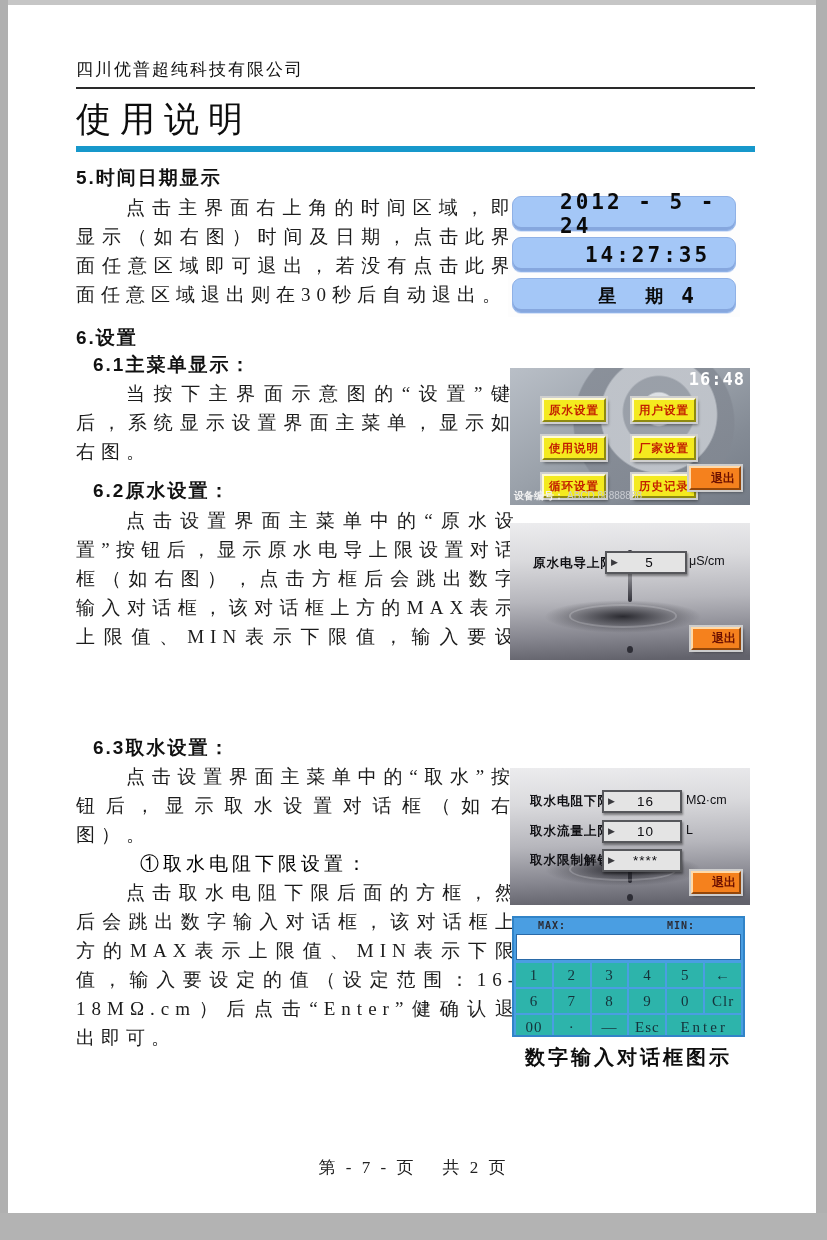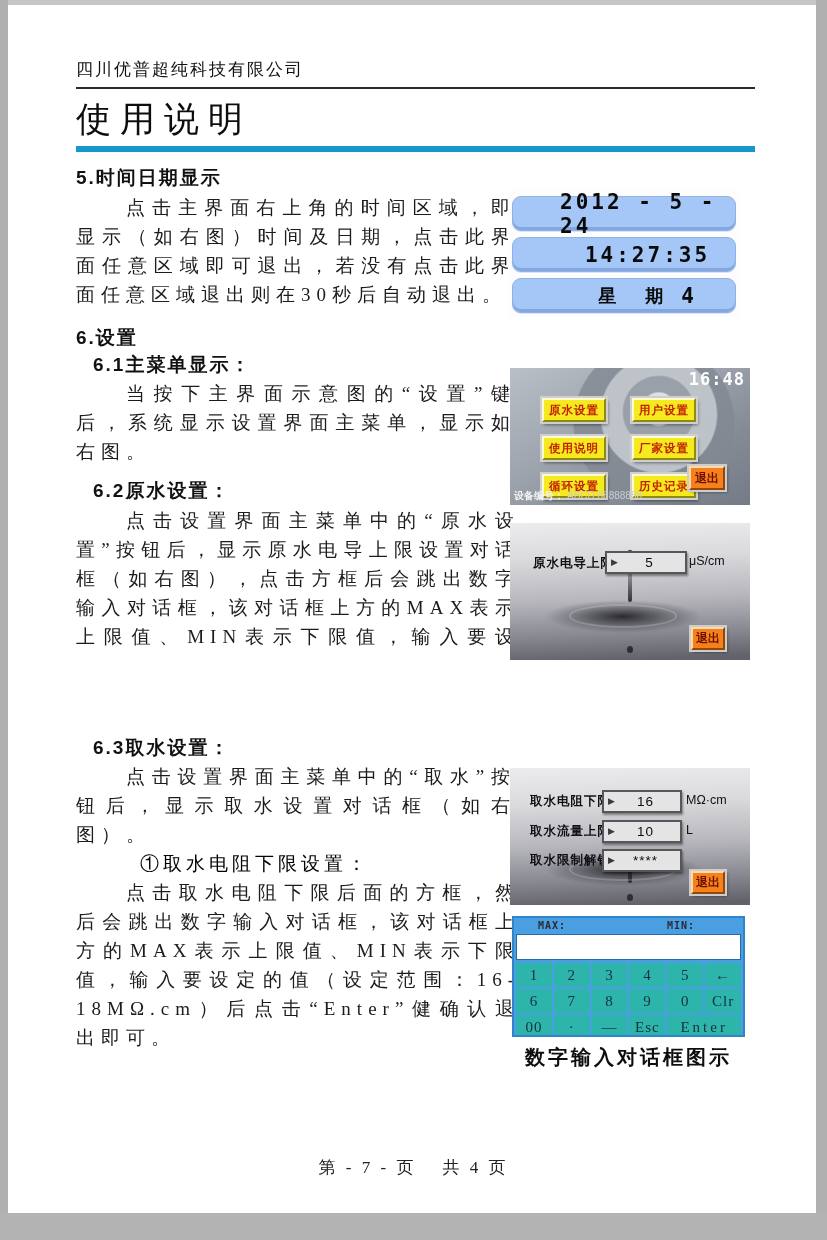--- a/index.html
+++ b/index.html
@@ -66,21 +66,21 @@
             box-shadow:0 0 0 2px #cfcfcf, 2px 3px 3px rgba(0,0,0,.45);
             color:#c32000;font-weight:bold;font-size:11.5px;letter-spacing:1px;
             display:flex;align-items:center;justify-content:center;
             font-family:"Liberation Sans","DejaVu Sans",sans-serif;}
   .exit-btn{position:absolute;display:flex;align-items:center;justify-content:center;
             background:#f5811d;
             border-top:2px solid #ffd9a8;border-left:2px solid #ffd9a8;
             border-right:2px solid #94470a;border-bottom:2px solid #94470a;
             box-shadow:0 0 0 2px #cdcdcd, 2px 2px 3px rgba(0,0,0,.5);
             color:#6b0f00;font-weight:bold;font-size:12px;
-            font-family:"Liberation Sans","DejaVu Sans",sans-serif;}
+            font-family:"Liberation Sans","DejaVu Sans",sans-serif;padding-left:16px;}
   .menu-exit{left:179px;top:98px;width:32px;height:20px;}
   .device-line{position:absolute;left:4px;bottom:2px;font-size:10px;white-space:nowrap;
                font-family:"Liberation Sans","DejaVu Sans",sans-serif;}
   .device-line .lbl{color:#f2f2f2;font-weight:bold;}
   .device-line .num{color:#c9ccd2;margin-left:3px;}
 
   
   .water{background:linear-gradient(178deg,#ececee 0%,#dadadd 26%,#b6b6bc 55%,#86868f 80%,#62626b 97%);}
   .ripple{position:absolute;left:14%;top:56%;width:66%;height:24%;border-radius:50%;
           background:radial-gradient(ellipse at center, rgba(22,22,28,.85) 0%, rgba(22,22,28,.3) 42%, rgba(22,22,28,0) 70%);}
@@ -249,16 +249,16 @@
       <div class="key">00</div>
       <div class="key">·</div>
       <div class="key">—</div>
       <div class="key">Esc</div>
       <div class="key key-wide">Enter</div>
     </div>
   </div>
   <div class="keypad-caption">数字输入对话框图示</div>
 
   <div class="footer">
-    <span>第 - 7 - 页</span><span class="gap"></span><span>共 4 页</span>
+    <span>第 - 7 - 页</span><span class="gap"></span><span>共 2 页</span>
   </div>
 
 </div>
 
 </body></html>

